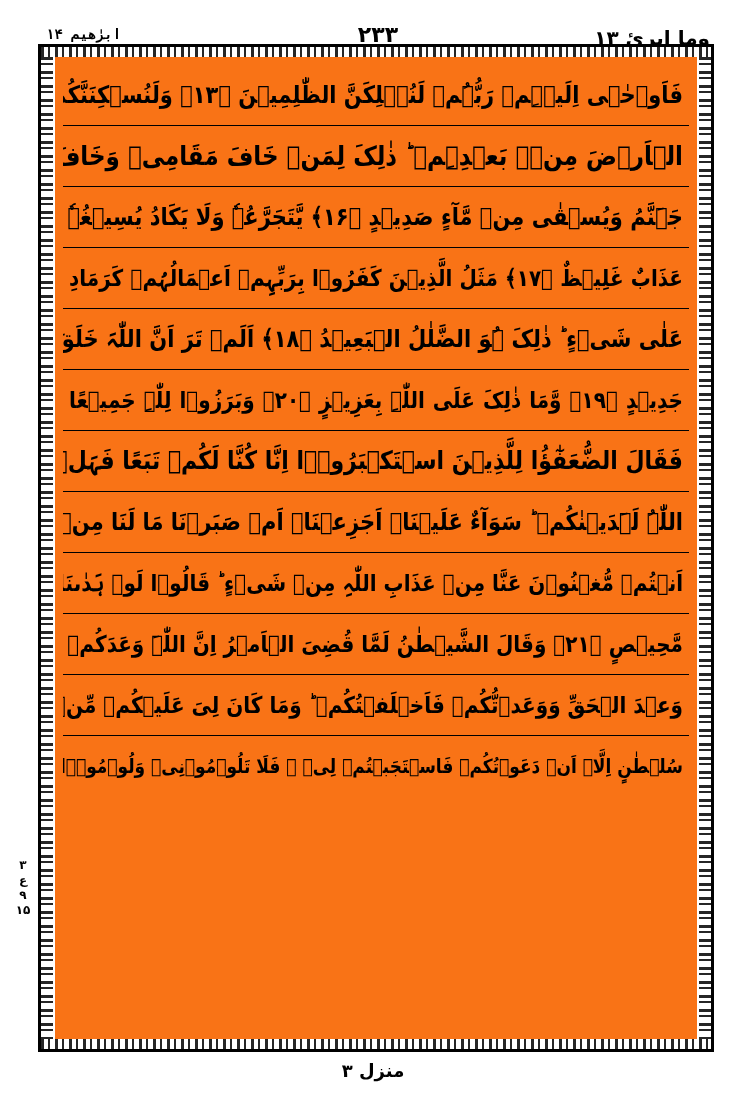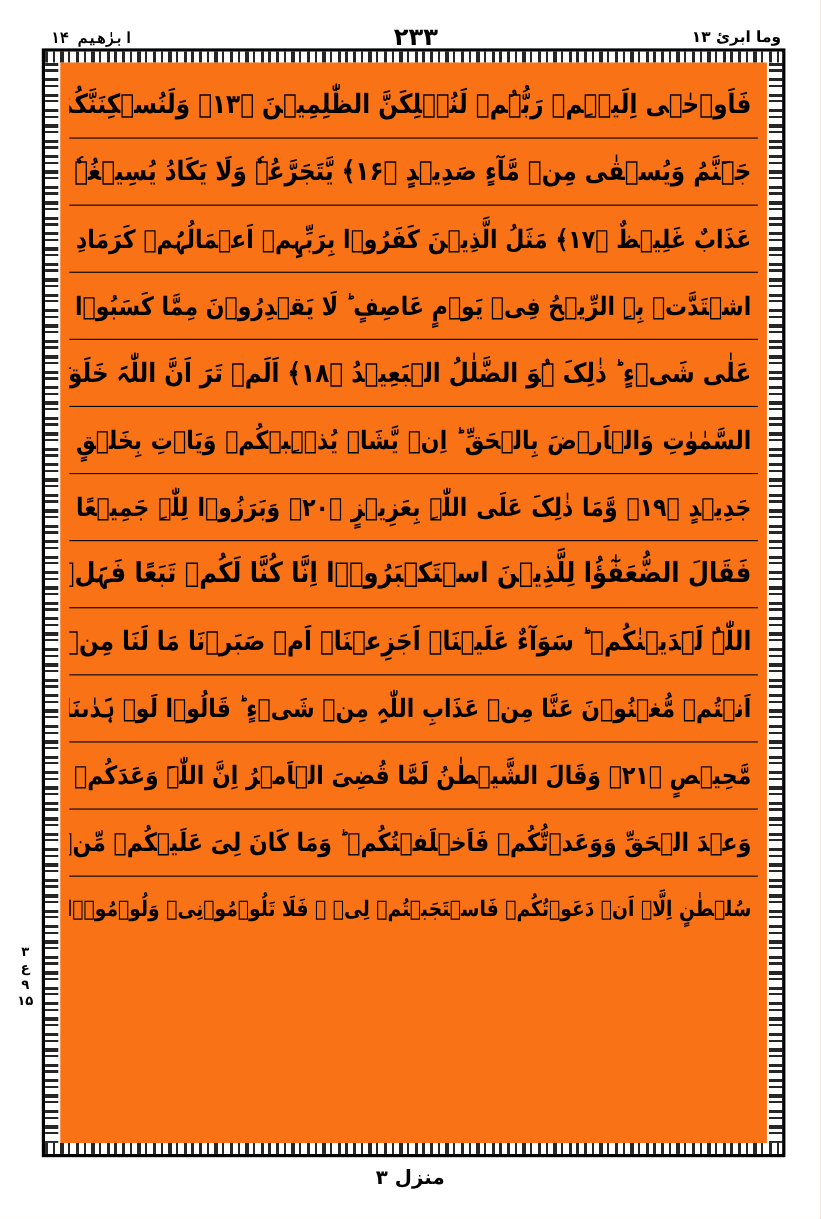--- a/index.html
+++ b/index.html
@@ -1,20 +1,20 @@
 <!DOCTYPE html>
 <html><head>
 <meta charset="utf-8">
 <style>
   html, body { margin:0; padding:0; background:#ffffff; }
   body { width:746px; height:1108px; position:relative; overflow:hidden; font-family:"DejaVu Sans", sans-serif; color:#000; }
   .header { position:absolute; top:26px; left:46px; width:664px; height:22px; }
   .hdr-left { position:absolute; left:0; top:0; font-size:14px; font-weight:bold; direction:rtl;font-family:Liberation Mono, monospace; }
   .hdr-center { position:absolute; left:0; right:0; text-align:center; top:-4px; font-size:22px; font-weight:bold; letter-spacing:1px; }
-  .hdr-right { position:absolute; right:0; top:0; font-size:14px; font-weight:bold; direction:rtl; }
+  .hdr-right { position:absolute; right:0; top:0; font-size:20px; font-weight:bold; direction:rtl; }
 
   .frame-outer { position:absolute; left:38px; top:44px; width:676px; height:1008px; border:3px solid #000; box-sizing:border-box; background:#fff; }
   .frame-orn-top, .frame-orn-bottom { position:absolute; left:0; right:0; height:10px; background:
       repeating-linear-gradient(90deg, #000 0 3px, #fff 3px 7px, #000 7px 9px, #fff 9px 14px); opacity:.85; }
   .frame-orn-top { top:0; }
   .frame-orn-bottom { bottom:0; }
   .frame-orn-left, .frame-orn-right { position:absolute; top:10px; bottom:10px; width:12px; background:
       repeating-linear-gradient(180deg, #000 0 3px, #fff 3px 6px, #000 6px 8px, #fff 8px 14px); opacity:.85; }
   .frame-orn-left { left:0; }
   .frame-orn-right { right:0; }
@@ -40,33 +40,30 @@
   <div class="frame-orn-top"></div>
   <div class="frame-orn-bottom"></div>
   <div class="frame-orn-left"></div>
   <div class="frame-orn-right"></div>
 
   <div class="text-box">
     <div class="line">
         <span class="line-text" style="font-size: 21px;">فَاَوۡحٰۤی اِلَیۡہِمۡ رَبُّہُمۡ لَنُہۡلِکَنَّ الظّٰلِمِیۡنَ ﴿۱۳﴾ وَلَنُسۡکِنَنَّکُمُ</span>
       </div>
     <div class="line">
+        <span class="line-text" style="font-size: 23px;">الۡاَرۡضَ مِنۡۢ بَعۡدِہِمۡ ؕ ذٰلِکَ لِمَنۡ خَافَ مَقَامِیۡ وَخَافَ</span>
+      </div>
+    <div class="line">
         <span class="line-text" style="font-size: 21px;">جَہَنَّمُ وَیُسۡقٰی مِنۡ مَّآءٍ صَدِیۡدٍ ﴿۱۶﴾ یَّتَجَرَّعُہٗ وَلَا یَکَادُ یُسِیۡغُہٗ</span>
       </div>
     <div class="line">
         <span class="line-text" style="font-size: 20px;">عَذَابٌ غَلِیۡظٌ ﴿۱۷﴾ مَثَلُ الَّذِیۡنَ کَفَرُوۡا بِرَبِّہِمۡ اَعۡمَالُہُمۡ کَرَمَادِ</span>
       </div>
     <div class="line">
-        <span class="line-text" style="font-size: 20px;">اشۡتَدَّتۡ بِہِ الرِّیۡحُ فِیۡ یَوۡمٍ عَاصِفٍ ؕ لَا یَقۡدِرُوۡنَ مِمَّا کَسَبُوۡا</span>
-      </div>
-    <div class="line">
         <span class="line-text" style="font-size: 21px;">عَلٰی شَیۡءٍ ؕ ذٰلِکَ ہُوَ الضَّلٰلُ الۡبَعِیۡدُ ﴿۱۸﴾ اَلَمۡ تَرَ اَنَّ اللّٰہَ خَلَقَ</span>
-      </div>
-    <div class="line">
-        <span class="line-text" style="font-size: 20px;">السَّمٰوٰتِ وَالۡاَرۡضَ بِالۡحَقِّ ؕ اِنۡ یَّشَاۡ یُذۡہِبۡکُمۡ وَیَاۡتِ بِخَلۡقٍ</span>
       </div>
     <div class="line">
         <span class="line-text" style="font-size: 20px;">جَدِیۡدٍ ﴿۱۹﴾ وَّمَا ذٰلِکَ عَلَی اللّٰہِ بِعَزِیۡزٍ ﴿۲۰﴾ وَبَرَزُوۡا لِلّٰہِ جَمِیۡعًا</span>
       </div>
     <div class="line">
         <span class="line-text" style="font-size: 22px;">فَقَالَ الضُّعَفٰٓؤُا لِلَّذِیۡنَ اسۡتَکۡبَرُوۡۤا اِنَّا کُنَّا لَکُمۡ تَبَعًا فَہَلۡ</span>
       </div>
     <div class="line">
         <span class="line-text" style="font-size: 21px;">اللّٰہُ لَہَدَیۡنٰکُمۡ ؕ سَوَآءٌ عَلَیۡنَاۤ اَجَزِعۡنَاۤ اَمۡ صَبَرۡنَا مَا لَنَا مِنۡ</span>
       </div>

